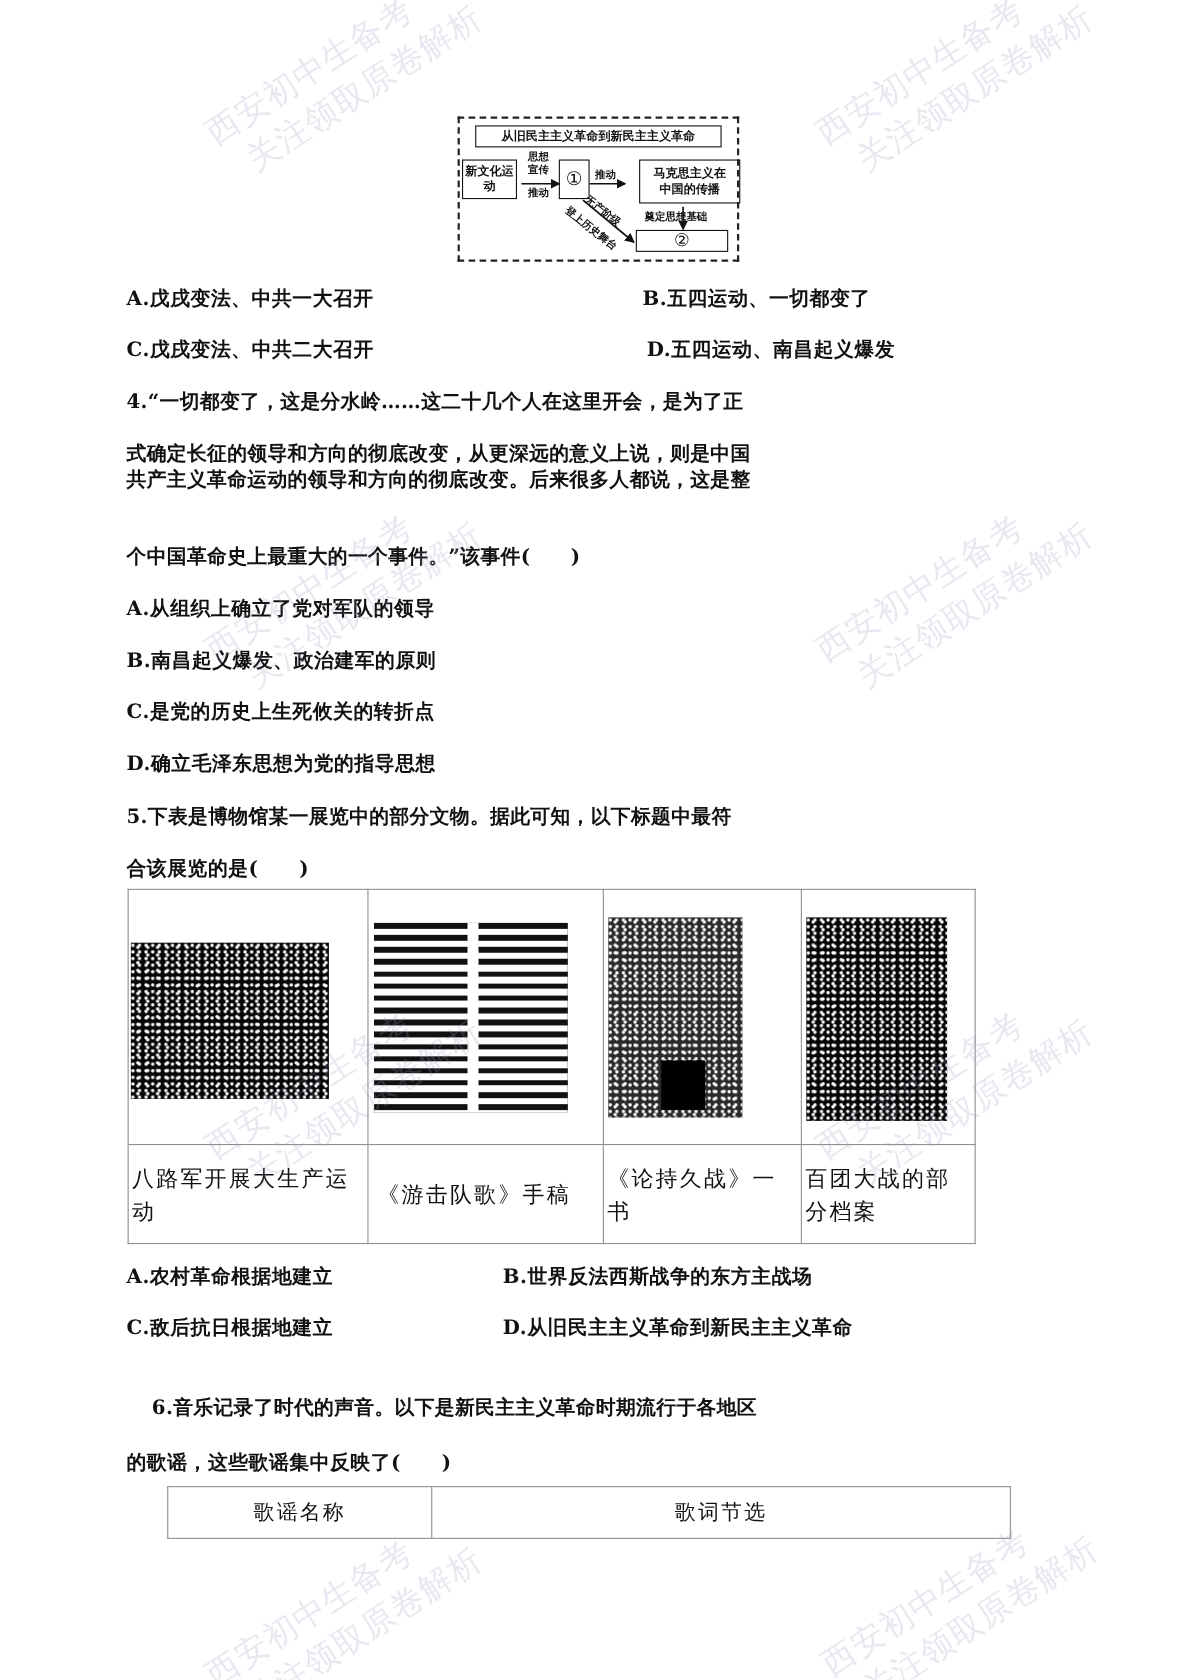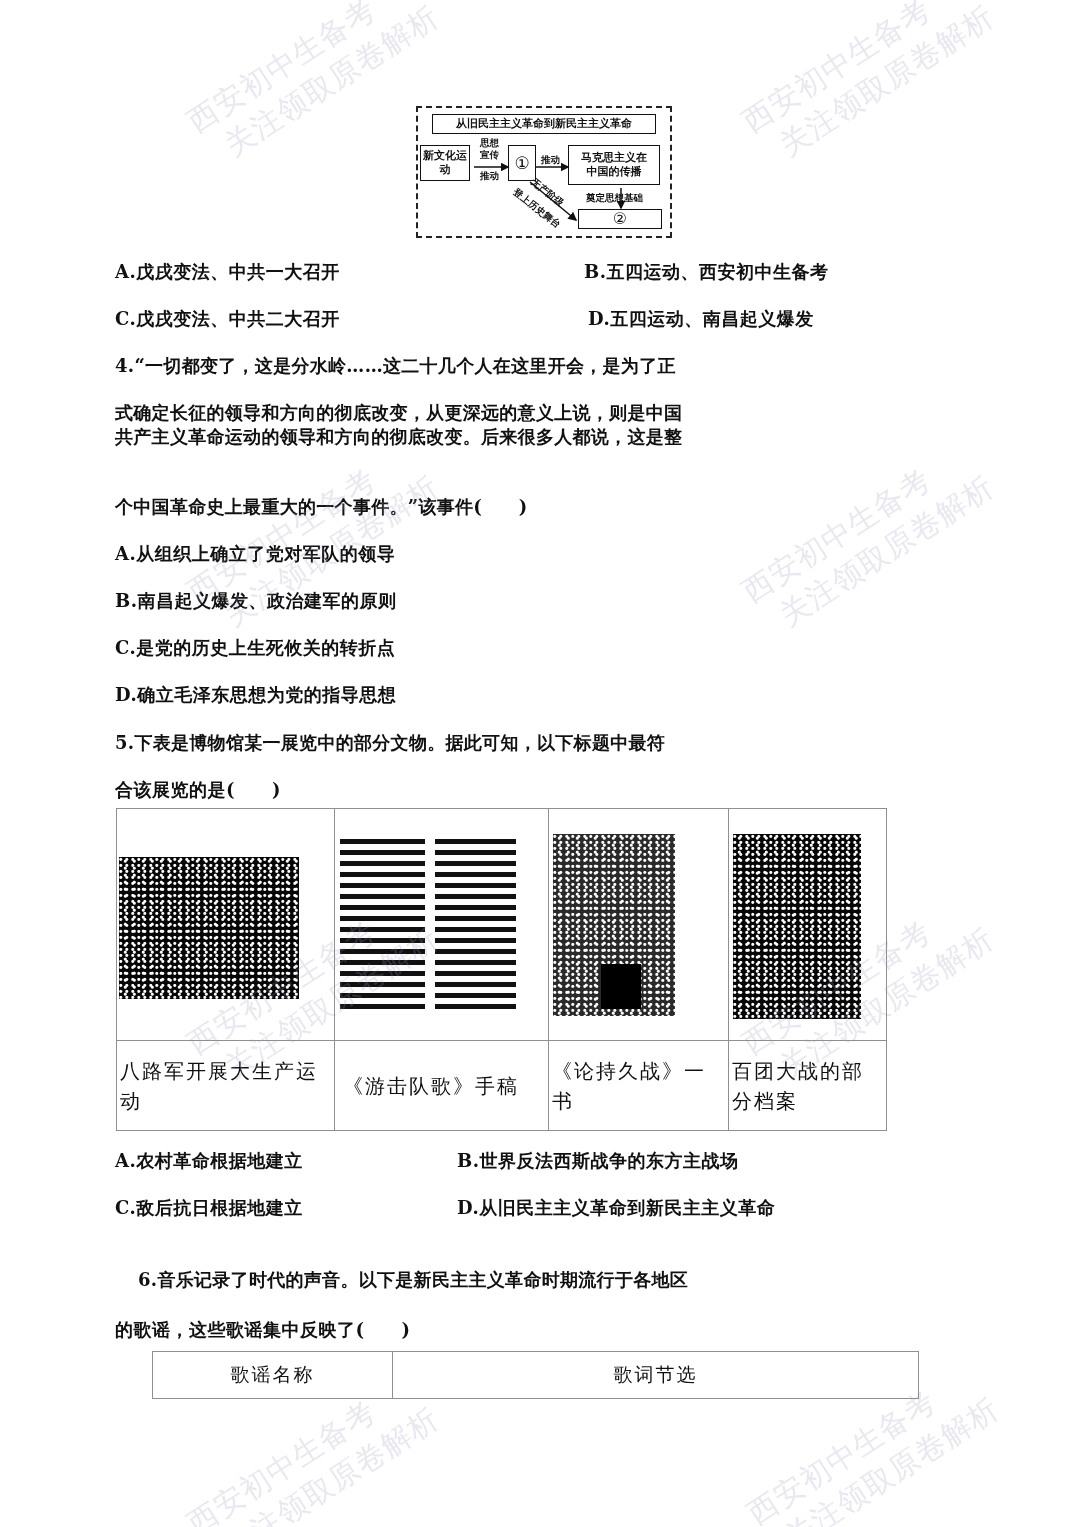--- a/index.html
+++ b/index.html
@@ -85,37 +85,37 @@
     <line x1="203" y1="80" x2="203" y2="100" stroke="#111" stroke-width="1.5" marker-end="url(#ah)"></line>
     <line x1="112" y1="74" x2="158" y2="112" stroke="#111" stroke-width="1.5" marker-end="url(#ah)"></line>
   </svg>
   <div class="d-title">从旧民主主义革命到新民主主义革命</div>
   <div class="d-box" style="left:2px; top:37px; width:50px; height:36px; padding:2px;">
     <span>新文化运动</span>
   </div>
   <div class="d-box" style="left:90px; top:37px; width:28px; height:36px; font-size:17px; font-weight:normal;">
     <span>①</span>
   </div>
-  <div class="d-box" style="left:150px; top:37px; width:92px; height:40px; padding:2px 8px;">
+  <div class="d-box" style="left:163px; top:37px; width:92px; height:40px; padding:2px 8px;">
     <span>马克思主义在中国的传播</span>
   </div>
   <div class="d-box" style="left:160px; top:101px; width:84px; height:20px; font-size:16px; font-weight:normal;">
     <span>②</span>
   </div>
   <div class="d-lab" style="left:62px; top:29px;">思想</div>
   <div class="d-lab" style="left:62px; top:41px;">宣传</div>
   <div class="d-lab" style="left:62px; top:62px;">推动</div>
   <div class="d-lab" style="left:123px; top:46px;">推动</div>
   <div class="d-lab" style="left:168px; top:84px;">奠定思想基础</div>
   <div class="d-lab" style="left:118px; top:68px; transform:rotate(38deg); transform-origin:left top;">无产阶级</div>
   <div class="d-lab" style="left:100px; top:78px; transform:rotate(38deg); transform-origin:left top;">登上历史舞台</div>
 </div>
 
 <div class="line" style="top:257px;">A.戊戌变法、中共一大召开</div>
-<div class="line" style="top:257px; left:584px;">B.五四运动、西安初中生备考</div>
+<div class="line" style="top:257px; left:584px;">B.五四运动、一切都变了</div>
 <div class="line" style="top:304px;">C.戊戌变法、中共二大召开</div>
 <div class="line" style="top:304px; left:588px;">D.五四运动、南昌起义爆发</div>
 
 <div class="line" style="top:351px; letter-spacing:0.3px;">4.“一切都变了，这是分水岭……这二十几个人在这里开会，是为了正</div>
 <div class="line" style="top:398px; letter-spacing:0.3px;">式确定长征的领导和方向的彻底改变，从更深远的意义上说，则是中国</div>
 <div class="line" style="top:422px; letter-spacing:0.3px;">共产主义革命运动的领导和方向的彻底改变。后来很多人都说，这是整</div>
 <div class="line" style="top:492px; letter-spacing:0.3px;">个中国革命史上最重大的一个事件。”该事件(　　)</div>
 <div class="line" style="top:539px;">A.从组织上确立了党对军队的领导</div>
 <div class="line" style="top:586px;">B.南昌起义爆发、政治建军的原则</div>
 <div class="line" style="top:633px;">C.是党的历史上生死攸关的转折点</div>

